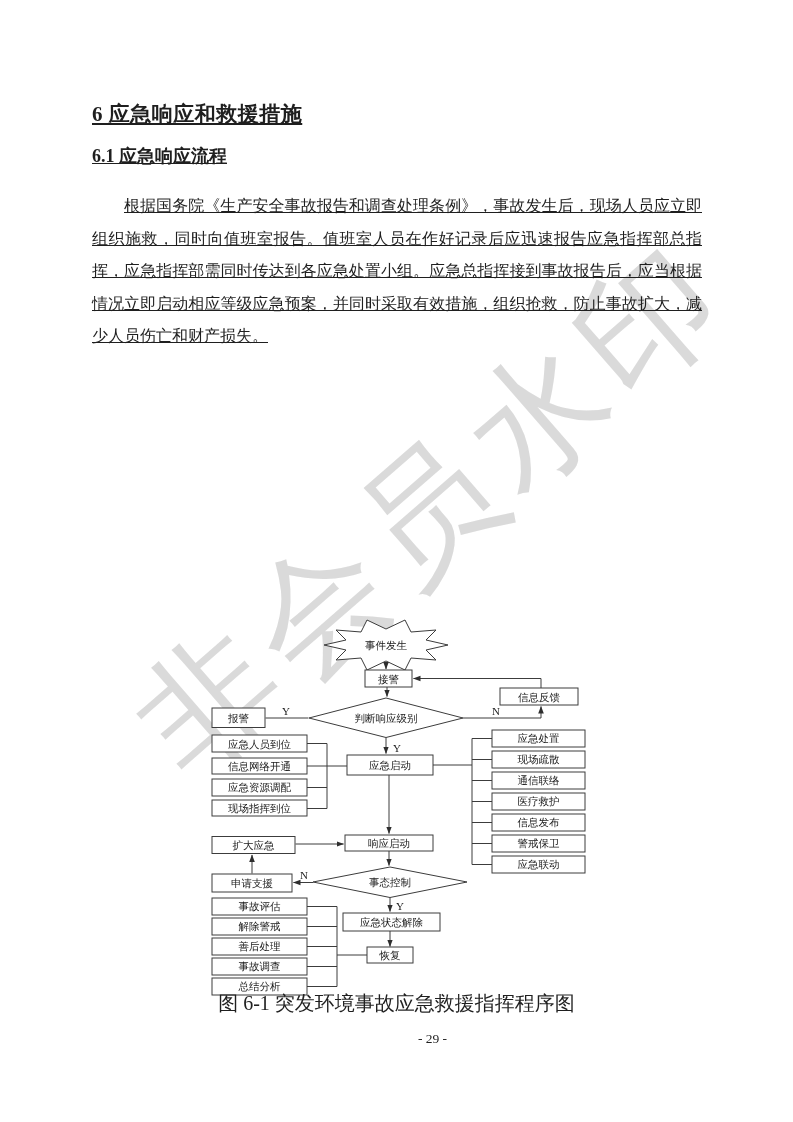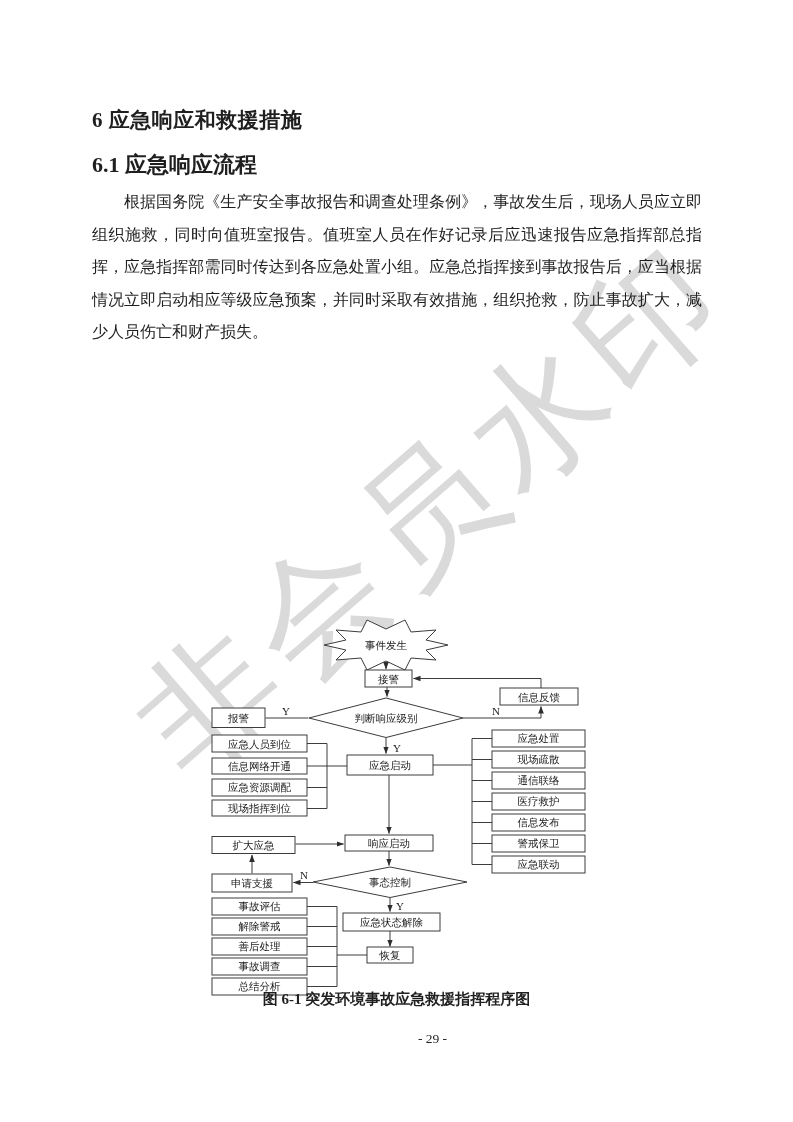--- a/index.html
+++ b/index.html
@@ -21,34 +21,35 @@
     letter-spacing: 10px;
     color: #d2d2d2;
     opacity: 0.8;
     white-space: nowrap;
     z-index: 0;
     font-family: "Liberation Serif", "DejaVu Serif", serif;
   }
   .content {
     position: absolute;
     left: 92px;
-    top: 107px;
+    top: 101px;
     width: 610px;
     z-index: 1;
+    text-decoration: underline;
   }
   .content h1 {
     margin: 0;
     font-size: 21px;
     font-weight: bold;
     line-height: 1.25;
     letter-spacing: 0.5px;
   }
   .content h2 {
-    margin: 17px 0 6px 0;
-    font-size: 22px;
+    margin: 17px 0 22px 0;
+    font-size: 18px;
     font-weight: bold;
   }
   .content p {
     margin: 0;
     font-size: 16px;
     line-height: 32.5px;
     text-indent: 2em;
     text-align: justify;
   }
   .flowchart {
@@ -65,22 +66,22 @@
   .flowchart .yn {
     font-size: 11px;
     font-family: "Liberation Serif", serif;
   }
   .figure-caption {
     position: absolute;
     top: 990px;
     left: 0;
     width: 793px;
     text-align: center;
-    font-size: 15px;
-    font-weight: bold;
+    font-size: 20px;
+    font-weight: normal;
     z-index: 2;
   }
   .page-number {
     position: absolute;
     top: 1031px;
     left: 0;
     width: 793px;
     text-align: center;
     font-size: 13.5px;
     z-index: 1;

